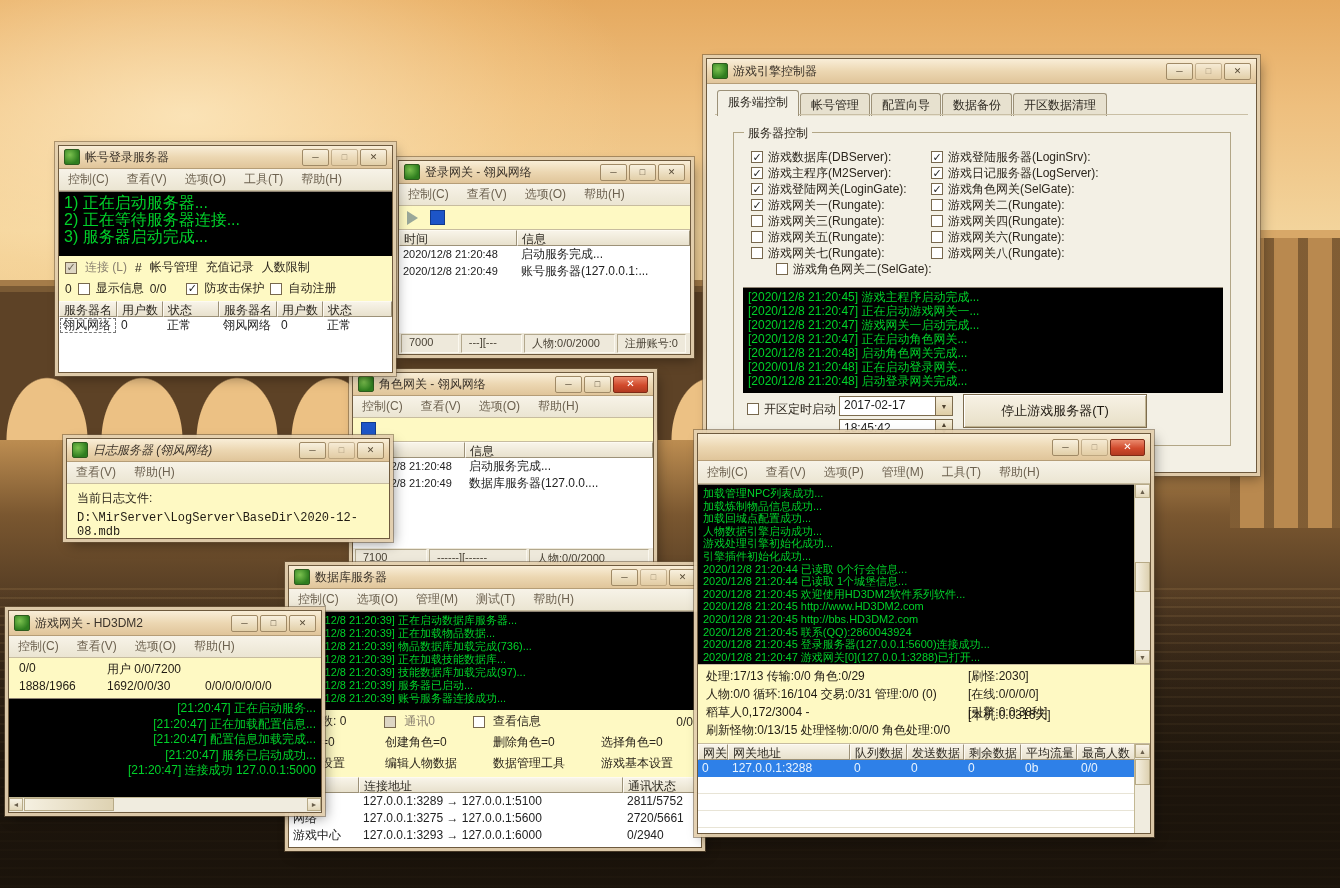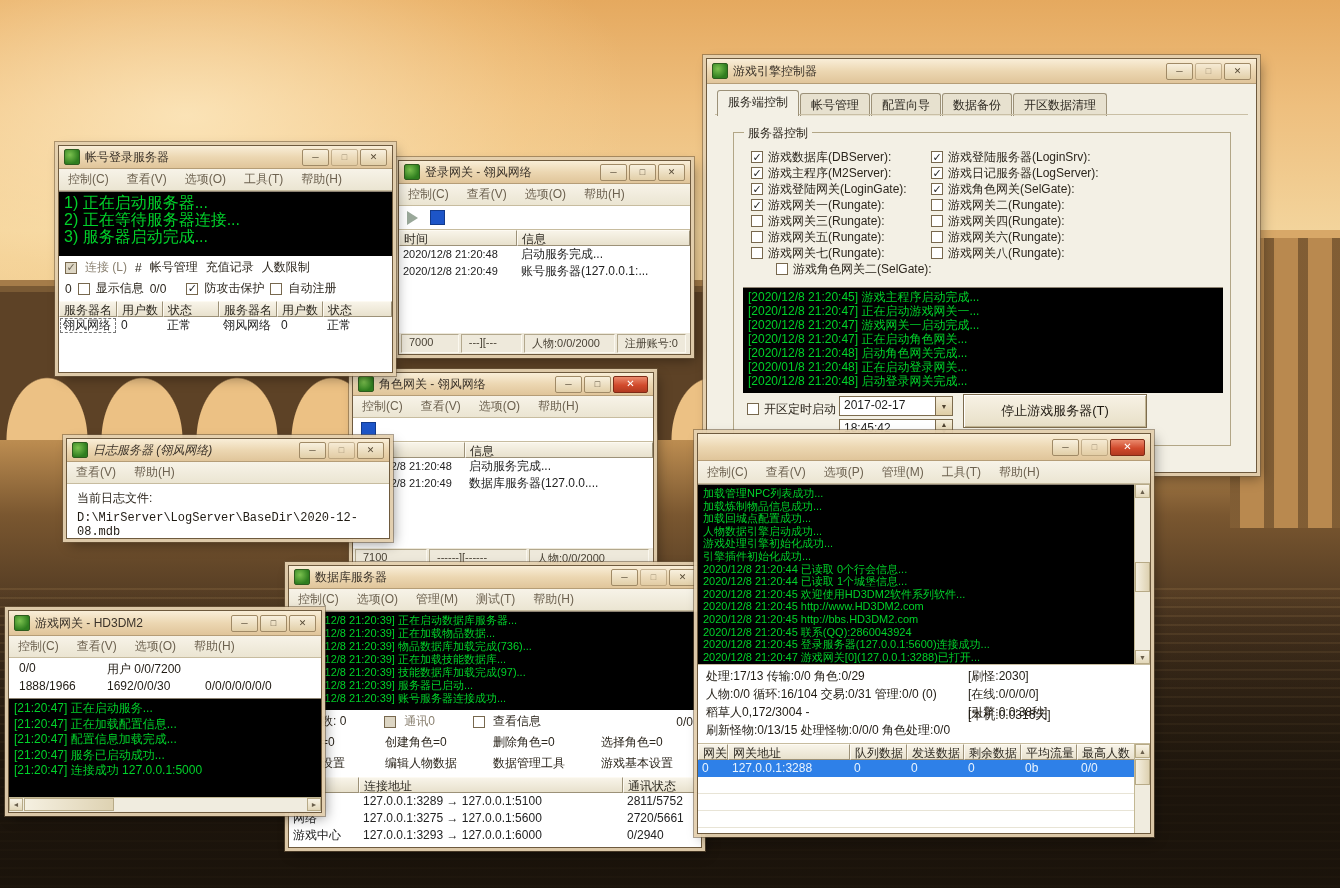--- a/index.html
+++ b/index.html
@@ -15,21 +15,21 @@
     background-image:radial-gradient(ellipse 34px 52px at 47px 148px,#ecc184 0 40px,transparent 41px);
     background-size:95px 148px;box-shadow:0 -6px 0 #7a5a34, 0 -12px 0 #a57c49;}
   .bg-balustrade{position:absolute;right:0;top:238px;width:110px;height:290px;background:#b9894f;
     background-image:repeating-linear-gradient(90deg,rgba(60,40,20,.45) 0 10px,transparent 10px 34px);
     box-shadow:0 -8px 0 #d8a868;}
   .bg-water{position:absolute;left:0;bottom:0;width:100%;height:300px;
     background:linear-gradient(rgba(120,85,45,.0), rgba(25,18,10,.85) 70%),
       repeating-linear-gradient(rgba(255,205,130,.10) 0 2px, transparent 2px 9px);}
 
   
-  .win{position:absolute;display:flex;flex-direction:column;border:1px solid #6e5a3e;background:#ffffff;
+  .win{position:absolute;display:flex;flex-direction:column;border:1px solid #6e5a3e;background:#fef9c3;
     box-shadow:0 0 0 3px rgba(235,215,182,.9),0 0 0 4px rgba(110,90,62,.55),4px 5px 12px rgba(0,0,0,.4);}
   .tb{flex:0 0 auto;display:flex;align-items:center;gap:5px;padding:0 5px;
     background:linear-gradient(#f9eed8,#ecd7b2 50%,#e0c59a);border-bottom:1px solid #b59d77;
     font-size:12px;color:#3b332a;}
   .tb .t{flex:1;white-space:nowrap;overflow:hidden;}
   .appicon{width:14px;height:14px;border-radius:2px;border:1px solid #2e5c1e;flex:0 0 auto;
     background:radial-gradient(circle at 35% 35%, #7cc24f, #2f7e1f 70%);}
   .btns{display:flex;gap:2px;flex:0 0 auto;}
   .wbtn{width:25px;height:15px;border:1px solid #a08a66;border-radius:2px;display:flex;align-items:center;justify-content:center;
     background:linear-gradient(#f8f0de,#e2cfa8);font-size:9px;color:#57globe;color:#574a36;line-height:1;}
@@ -445,21 +445,21 @@
         <div class="mi">选项(O)</div>
         <div class="mi">帮助(H)</div>
       </div>
     <div style="position:relative;height:40px;flex:0 0 auto;font-size:12px;color:#201b13;">
       <span class="statline" style="left:10px;top:3px;">0/0</span>
       <span class="statline" style="left:98px;top:3px;">用户 0/0/7200</span>
       <span class="statline" style="left:10px;top:21px;">1888/1966</span>
       <span class="statline" style="left:98px;top:21px;">1692/0/0/30</span>
       <span class="statline" style="left:196px;top:21px;">0/0/0/0/0/0/0</span>
     </div>
-    <div class="console" style="flex:1;font-size:12px;line-height:15.5px;">
+    <div class="console" style="flex:1;font-size:12px;line-height:15.5px;text-align:right;">
         <div>[21:20:47] 正在启动服务...</div>
         <div>[21:20:47] 正在加载配置信息...</div>
         <div>[21:20:47] 配置信息加载完成...</div>
         <div>[21:20:47] 服务已启动成功...</div>
         <div>[21:20:47] 连接成功 127.0.0.1:5000</div>
       </div>
     <div style="position:relative;height:14px;flex:0 0 auto;background:#f0ecdf;border-top:1px solid #c3b894;">
       <span class="sb-a" style="left:0;top:0;width:14px;height:13px;">◄</span>
       <span class="sb-a" style="right:0;top:0;width:14px;height:13px;">►</span>
       <span class="sb-t" style="left:15px;top:0;width:90px;height:13px;"></span>

